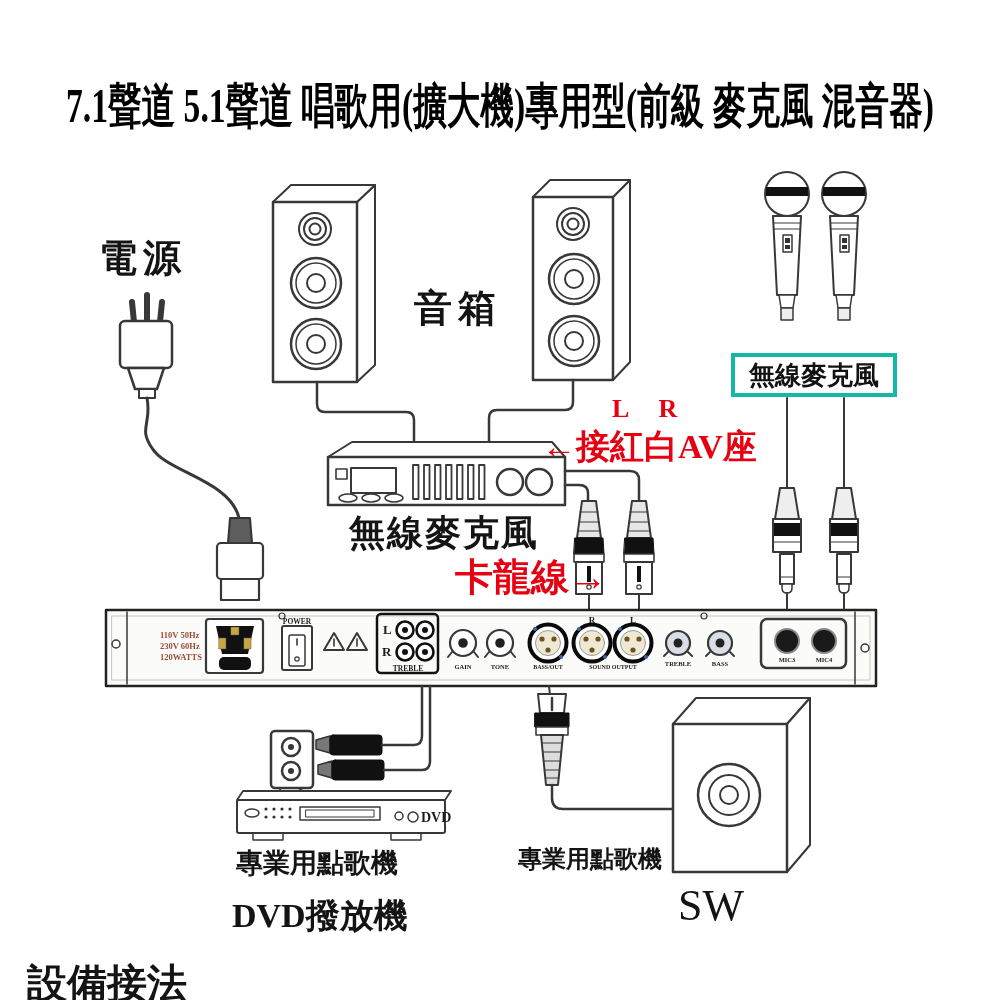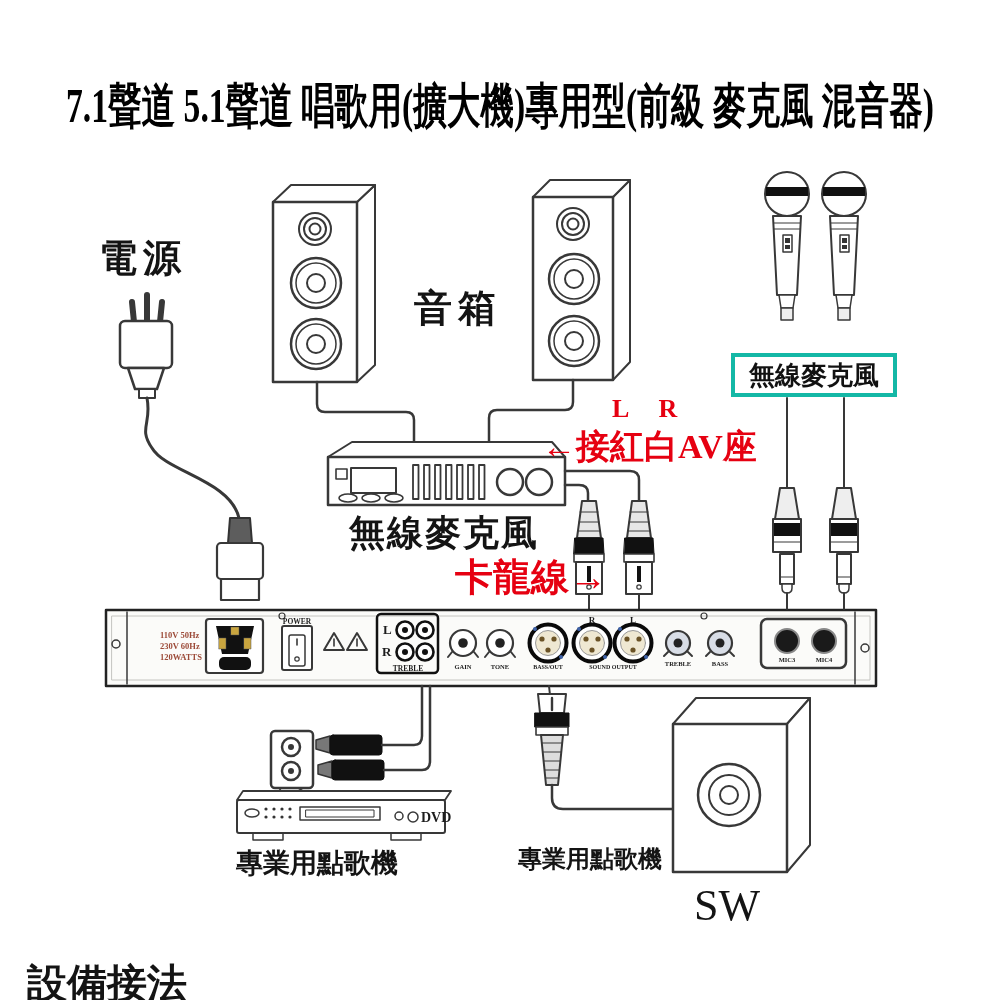--- a/index.html
+++ b/index.html
@@ -378,20 +378,21 @@
 <div class="abs tiny ctr" style="left:548px;top:632px;font-size:6px;">BASS/OUT</div>
 <div class="abs tiny ctr" style="left:613px;top:632px;font-size:6px;">SOUND OUTPUT</div>
 <div class="abs tiny ctr" style="left:678px;top:628px;font-size:6.5px;">TREBLE</div>
 <div class="abs tiny ctr" style="left:720px;top:628px;font-size:6.5px;">BASS</div>
 <div class="abs tiny ctr" style="left:787px;top:624px;font-size:6.5px;">MIC3</div>
 <div class="abs tiny ctr" style="left:824px;top:624px;font-size:6.5px;">MIC4</div>
 
 <div class="abs tiny" style="left:421px;top:778px;font-size:14px;font-weight:900;">DVD</div>
 
 <div class="abs lbl" style="left:236px;top:813px;font-size:27px;">專業用點歌機</div>
+<div class="abs lbl" style="left:232px;top:861px;font-size:34px;">DVD撥放機</div>
 
 <div class="abs lbl" style="left:518px;top:811px;font-size:24px;font-weight:900;">專業用點歌機</div>
-<div class="abs lbl" style="left:694px;top:848px;font-size:44px;font-weight:500;">SW</div>
+<div class="abs lbl" style="left:678px;top:848px;font-size:44px;font-weight:500;">SW</div>
 
 <div class="abs lbl" style="left:27px;top:924px;font-size:40px;font-weight:900;">設備接法</div>
 
 
 </div>
 
 </body></html>

